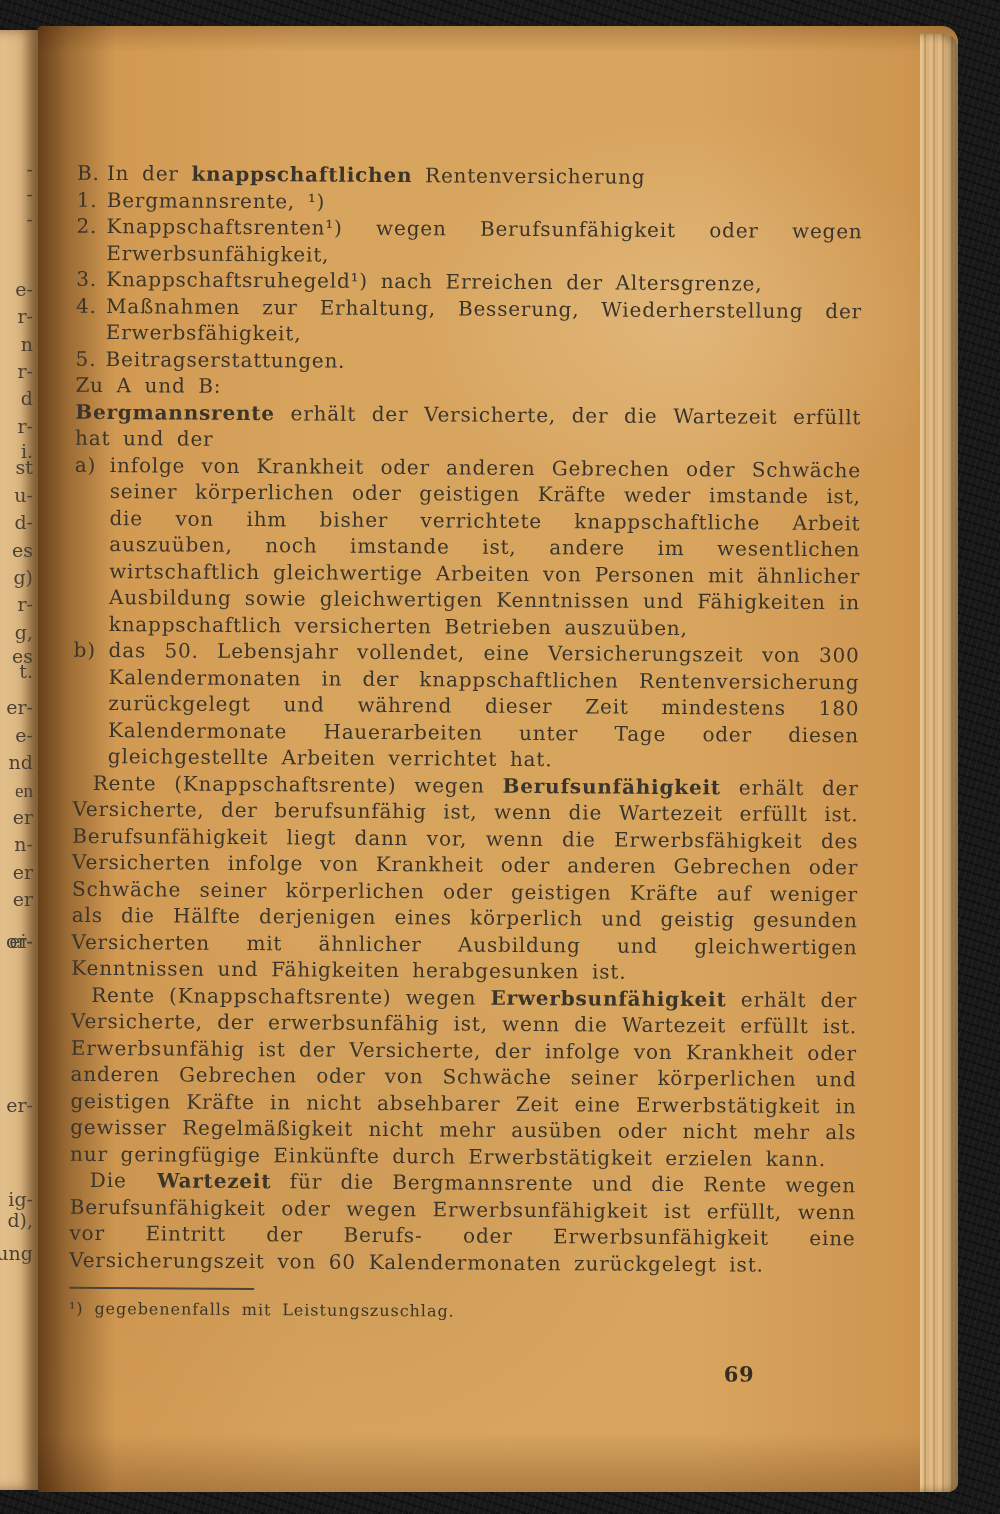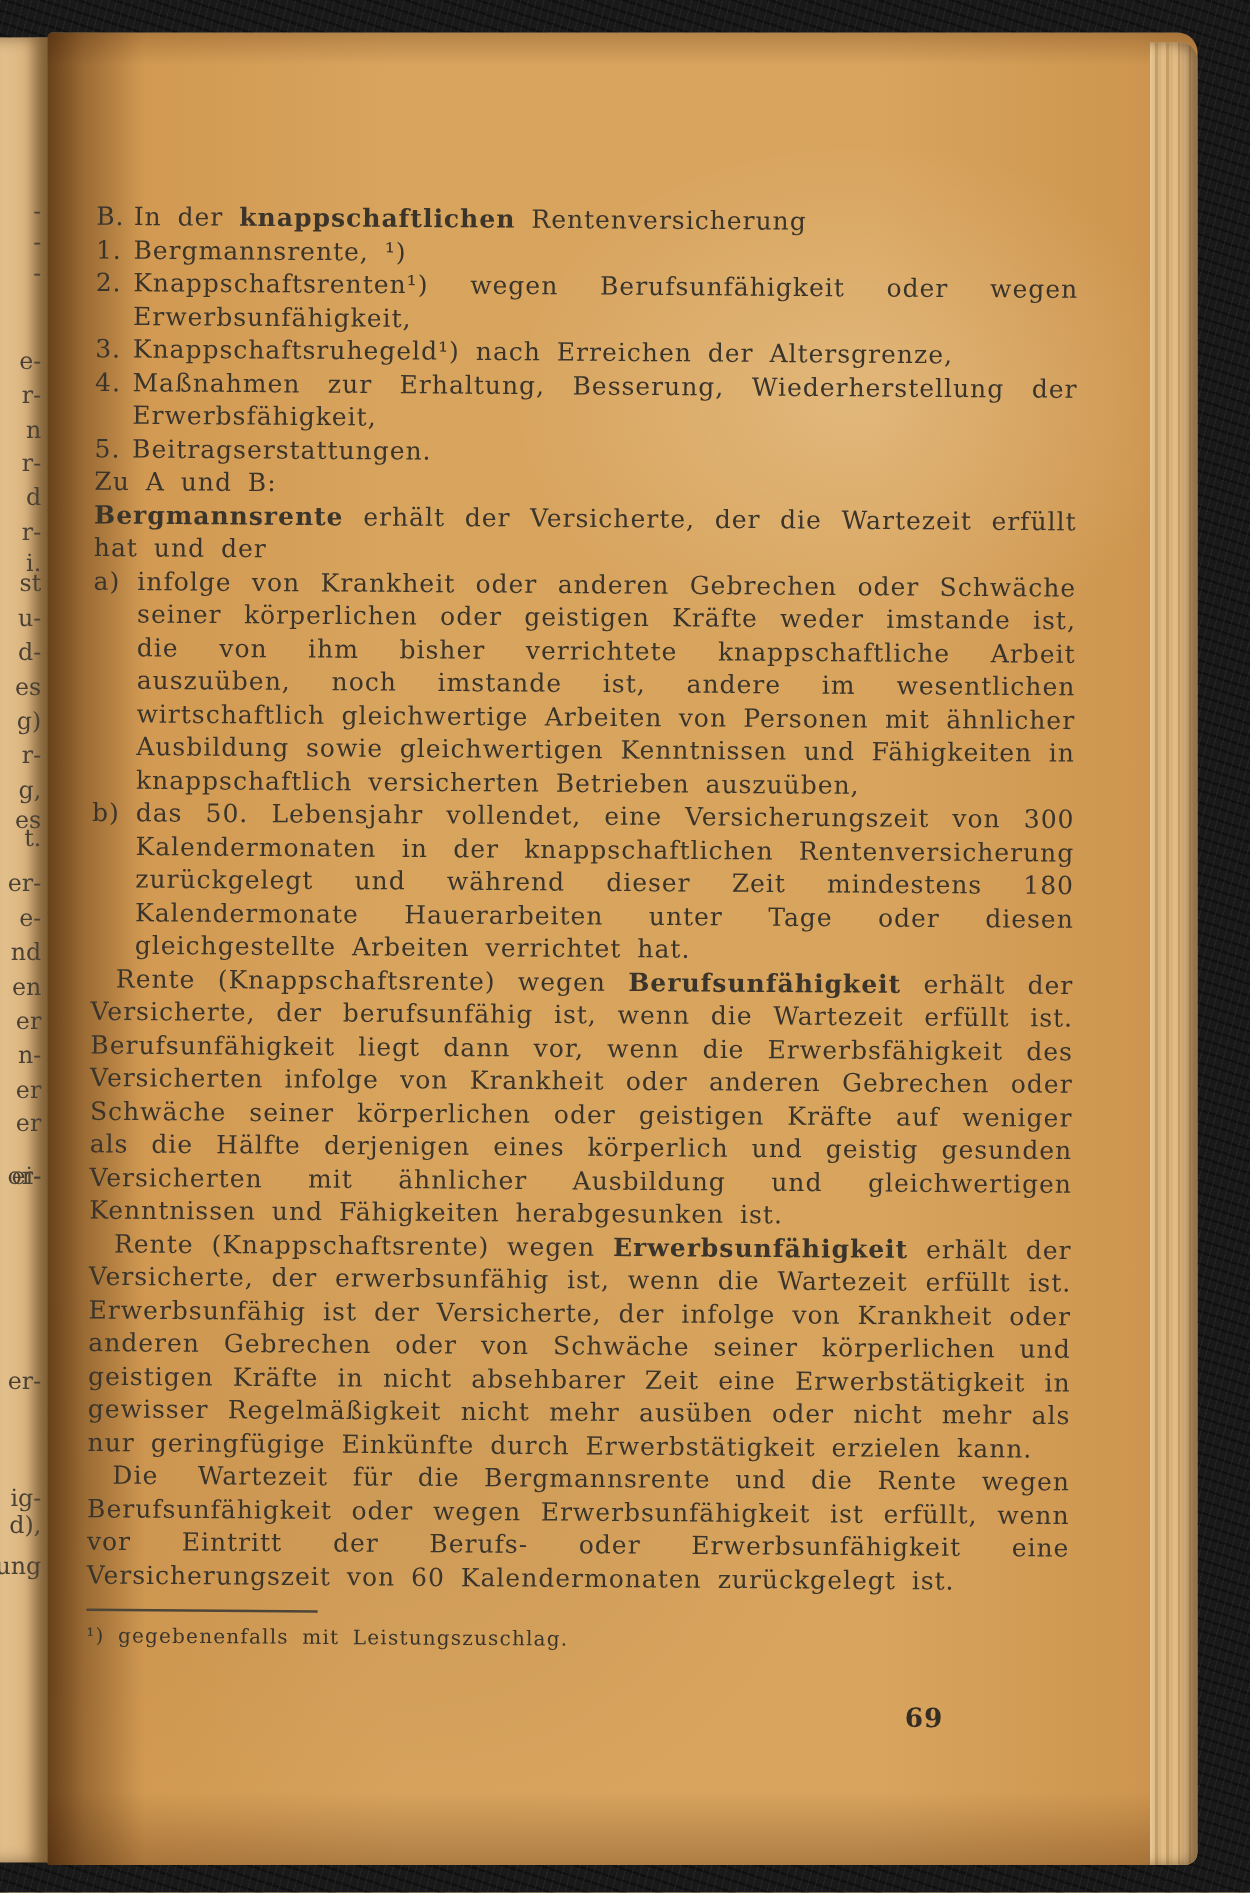--- a/index.html
+++ b/index.html
@@ -108,21 +108,21 @@
       <div class="edge-frag" style="top: 483px;">d-</div>
       <div class="edge-frag" style="top: 511px;">es</div>
       <div class="edge-frag" style="top: 538px;">g)</div>
       <div class="edge-frag" style="top: 565px;">r-</div>
       <div class="edge-frag" style="top: 593px;">g,</div>
       <div class="edge-frag" style="top: 617px;">es</div>
       <div class="edge-frag" style="top: 632px;">t.</div>
       <div class="edge-frag" style="top: 668px;">er-</div>
       <div class="edge-frag" style="top: 696px;">e-</div>
       <div class="edge-frag" style="top: 723px;">nd</div>
-      <div class="edge-frag" style="top: 751px;">en</div>
+      <div class="edge-frag" style="top: 751px; font-family: Liberation Serif, serif;">en</div>
       <div class="edge-frag" style="top: 778px;">er</div>
       <div class="edge-frag" style="top: 805px;">n-</div>
       <div class="edge-frag" style="top: 833px;">er</div>
       <div class="edge-frag" style="top: 860px;">er</div>
       <div class="edge-frag" style="top: 886px; margin-top: 16px;">ei-</div>
       <div class="edge-frag" style="top: 902px;">or-</div>
       <div class="edge-frag" style="top: 1066px;">er-</div>
       <div class="edge-frag" style="top: 1124px; margin-top: 36px;">ig-</div>
       <div class="edge-frag" style="top: 1181px;">d),</div>
       <div class="edge-frag" style="top: 1214px;">ung</div>
@@ -160,21 +160,21 @@
 
     <div class="block let-item">
       <span class="label">a)</span><span>infolge von Krankheit oder anderen Gebrechen oder Schwäche seiner körperlichen oder geistigen Kräfte weder imstande ist, die von ihm bisher verrichtete knappschaftliche Arbeit auszuüben, noch imstande ist, andere im wesentlichen wirtschaftlich gleichwertige Arbeiten von Personen mit ähnlicher Ausbildung sowie gleichwertigen Kenntnissen und Fähigkeiten in knappschaftlich versicherten Betrieben auszuüben,</span>
     </div>
     <div class="block let-item">
       <span class="label">b)</span><span>das 50. Lebensjahr vollendet, eine Versicherungszeit von 300 Kalendermonaten in der knappschaftlichen Rentenversicherung zurückgelegt und während dieser Zeit mindestens 180 Kalendermonate Hauerarbeiten unter Tage oder diesen gleichgestellte Arbeiten verrichtet hat.</span>
     </div>
 
     <p class="para"><span>Rente (Knappschaftsrente) wegen </span><span style="font-weight: bold;">Berufsunfähigkeit</span><span> erhält der Versicherte, der berufsunfähig ist, wenn die Wartezeit erfüllt ist. Berufsunfähigkeit liegt dann vor, wenn die Erwerbsfähigkeit des Versicherten infolge von Krankheit oder anderen Gebrechen oder Schwäche seiner körperlichen oder geistigen Kräfte auf weniger als die Hälfte derjenigen eines körperlich und geistig gesunden Versicherten mit ähnlicher Ausbildung und gleichwertigen Kenntnissen und Fähigkeiten herabgesunken ist.</span></p>
     <p class="para"><span>Rente (Knappschaftsrente) wegen </span><span style="font-weight: bold;">Erwerbsunfähigkeit</span><span> erhält der Versicherte, der erwerbsunfähig ist, wenn die Wartezeit erfüllt ist. Erwerbsunfähig ist der Versicherte, der infolge von Krankheit oder anderen Gebrechen oder von Schwäche seiner körperlichen und geistigen Kräfte in nicht absehbarer Zeit eine Erwerbstätigkeit in gewisser Regelmäßigkeit nicht mehr ausüben oder nicht mehr als nur geringfügige Einkünfte durch Erwerbstätigkeit erzielen kann.</span></p>
-    <p class="para"><span>Die </span><span style="font-weight: normal; margin-left: 12px;">Wartezeit</span><span> für die Bergmannsrente und die Rente wegen Berufsunfähigkeit oder wegen Erwerbsunfähigkeit ist erfüllt, wenn vor Eintritt der Berufs- oder Erwerbsunfähigkeit eine Versicherungszeit von 60 Kalendermonaten zurückgelegt ist.</span></p>
+    <p class="para"><span>Die </span><span style="font-weight: bold; margin-left: 12px;">Wartezeit</span><span> für die Bergmannsrente und die Rente wegen Berufsunfähigkeit oder wegen Erwerbsunfähigkeit ist erfüllt, wenn vor Eintritt der Berufs- oder Erwerbsunfähigkeit eine Versicherungszeit von 60 Kalendermonaten zurückgelegt ist.</span></p>
 
     <div class="footnote-block">
       <div class="footnote-rule"></div>
       <div class="footnote-text">¹) gegebenenfalls mit Leistungszuschlag.</div>
     </div>
 
     <div class="page-number">69</div>
 
   </div>
 </div>

